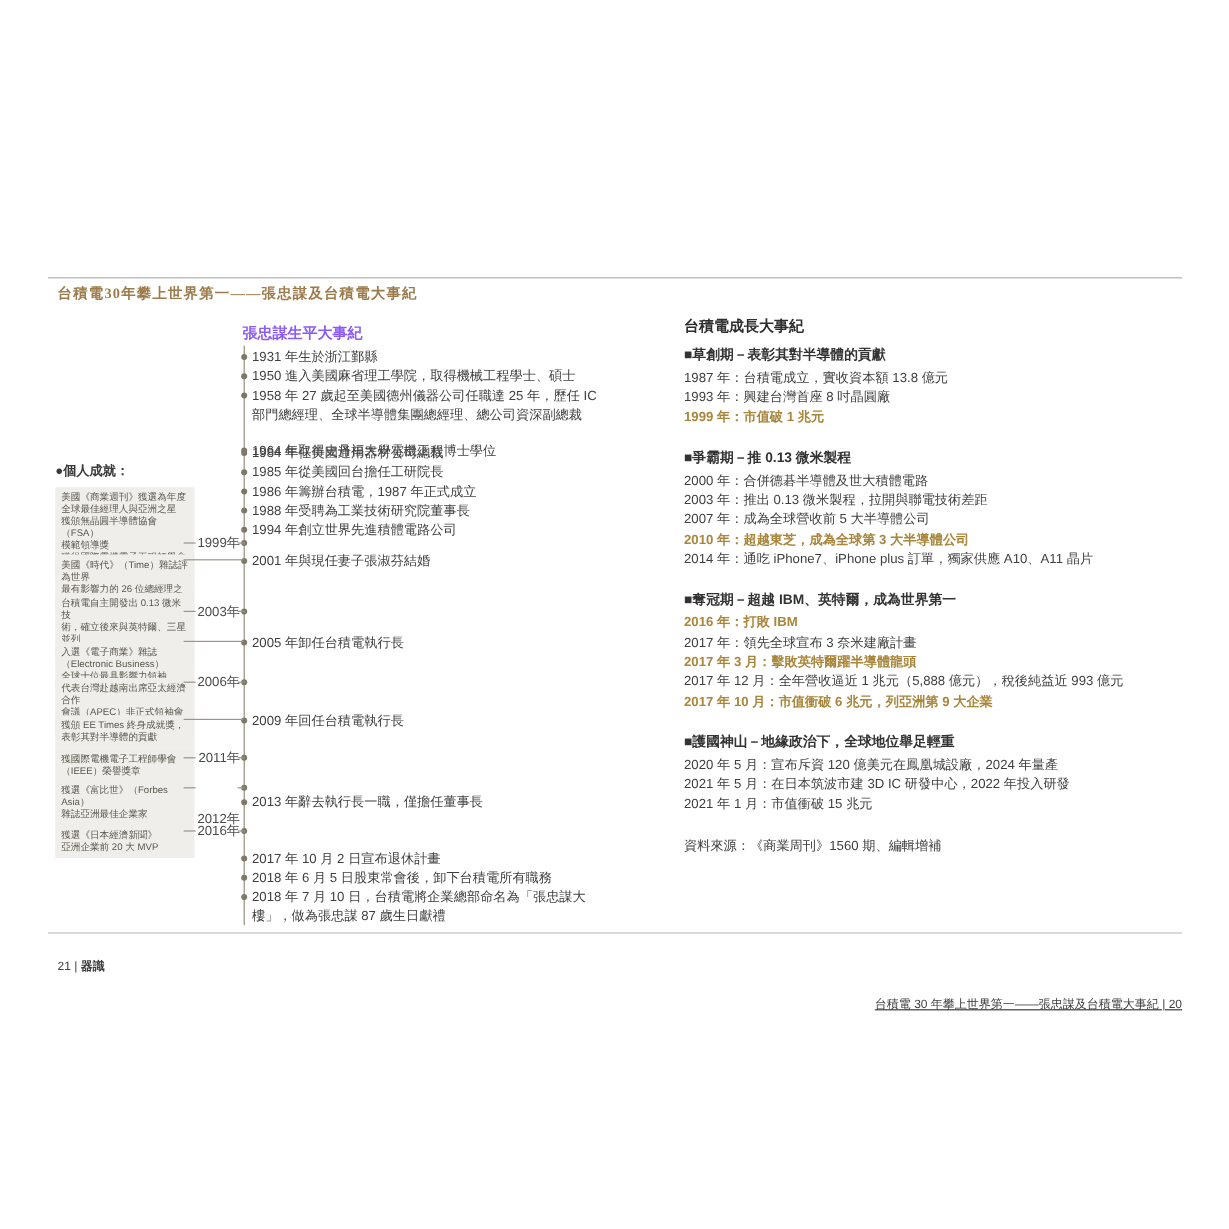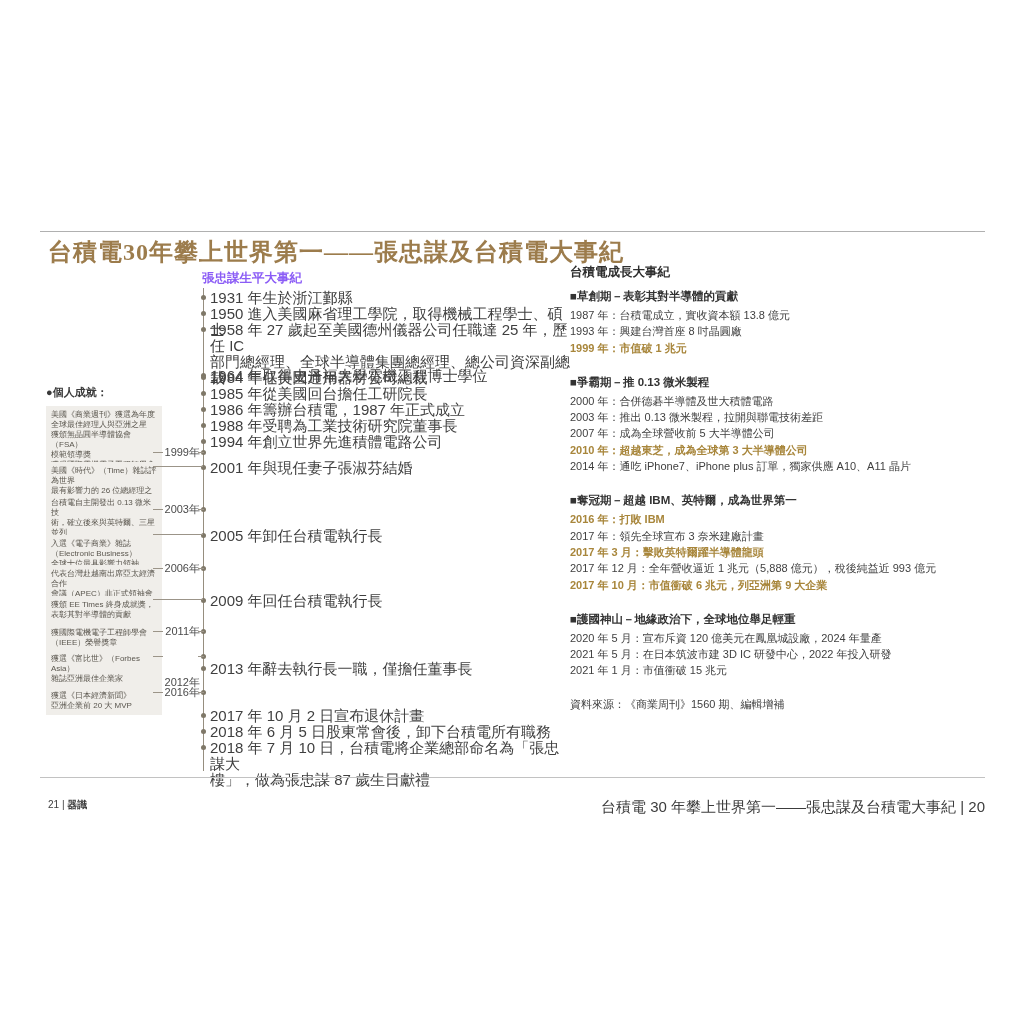--- a/index.html
+++ b/index.html
@@ -1,43 +1,43 @@
 <!DOCTYPE html>
 <html><head>
 <meta charset="utf-8">
 <style>
   html,body{margin:0;padding:0;background:#fff;}
   .page{position:relative;width:1024px;height:1024px;background:#ffffff;overflow:hidden;
         font-family:"Liberation Sans",sans-serif;color:#3f3f3f;}
   .rule{position:absolute;height:1px;background:#b0b0b0;}
   .title{position:absolute;left:48px;top:236px;font-family:"Liberation Serif",serif;
-         font-weight:bold;font-size:24px;color:#9c7c4c;letter-spacing:1px;white-space:nowrap;text-align:center;}
+         font-weight:bold;font-size:12px;color:#9c7c4c;letter-spacing:1px;white-space:nowrap;text-align:center;}
   .col-header{position:absolute;font-size:12.5px;font-weight:bold;color:#8b5cf6;white-space:nowrap;}
   .p-label{position:absolute;left:46px;top:385px;font-size:11px;font-weight:bold;color:#3a3a3a;}
   .vline{position:absolute;left:203px;top:288px;width:1px;height:483px;background:#968e7f;}
-  .event{position:absolute;left:210px;font-size:15px;line-height:16px;color:#3f3f3f;
+  .event{position:absolute;left:210px;font-size:11px;line-height:16px;color:#3f3f3f;
          white-space:pre-line;max-width:360px;}
   .event::before{content:"";position:absolute;left:-9px;top:5px;width:5px;height:5px;
          border-radius:50%;background:#7f7868;}
   .year{position:absolute;left:162px;width:38px;text-align:right;font-size:11px;color:#4a4a4a;
         white-space:nowrap;}
   .ydot{position:absolute;left:201px;width:5px;height:5px;border-radius:50%;background:#7f7868;}
   .pbox{position:absolute;left:46px;width:106px;background:#f0eeea;color:#5a564e;
         font-size:8px;line-height:10px;padding:4px 5px;white-space:pre-line;}
   .connector{position:absolute;height:1px;background:#9b9488;}
   .growth{position:absolute;left:570px;top:264px;width:425px;}
   .growth-header{font-size:12.5px;font-weight:bold;color:#2e2e2e;margin:0 0 7px 0;}
   .gsection{margin:0 0 18px 0;}
   .ghead{font-size:11.5px;font-weight:bold;color:#333;margin:0 0 3px 0;line-height:16px;}
   .gitem{font-size:11px;line-height:16.3px;white-space:nowrap;}
   .hi{color:#a8863b;font-weight:bold;}
   .source{font-size:11px;margin-top:15px;color:#3f3f3f;}
   .footer-left{position:absolute;left:48px;top:798px;font-size:10px;color:#3c3c3c;}
   .footer-left b{font-weight:bold;}
-  .footer-right{position:absolute;right:39px;top:798px;font-size:15px;color:#3c3c3c;white-space:nowrap;}
+  .footer-right{position:absolute;right:39px;top:830px;font-size:10px;color:#3c3c3c;white-space:nowrap;text-decoration:underline;}
 </style>
 </head>
 <body>
 
 <div class="page">
 
   <div class="rule" style="left:40px;top:231px;width:945px;"></div>
   <div class="title">台積電30年攀上世界第一——張忠謀及台積電大事紀</div>
 
   <div class="col-header" style="left:202px;top:270px;">張忠謀生平大事紀</div>

